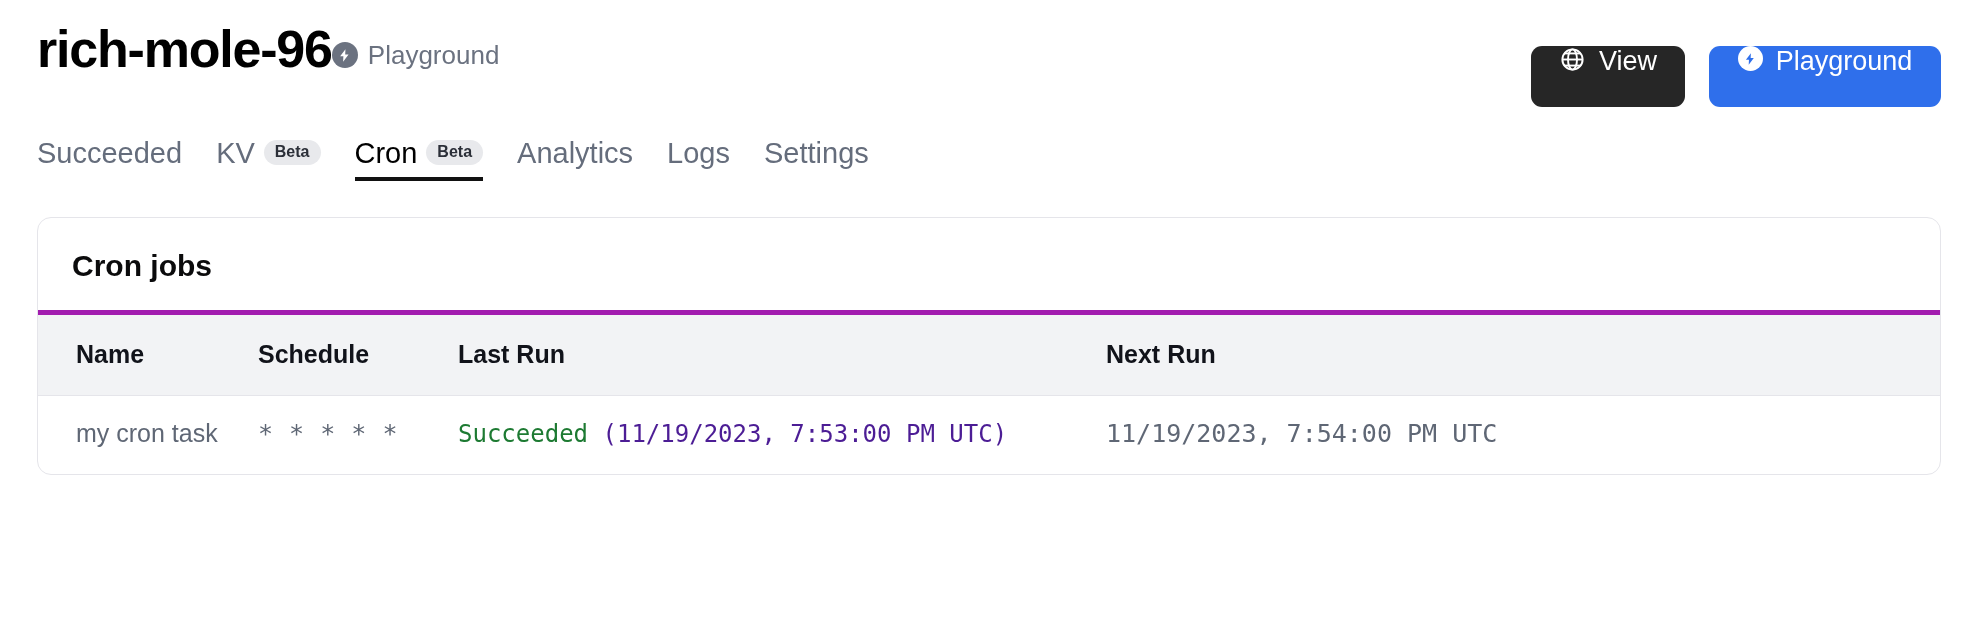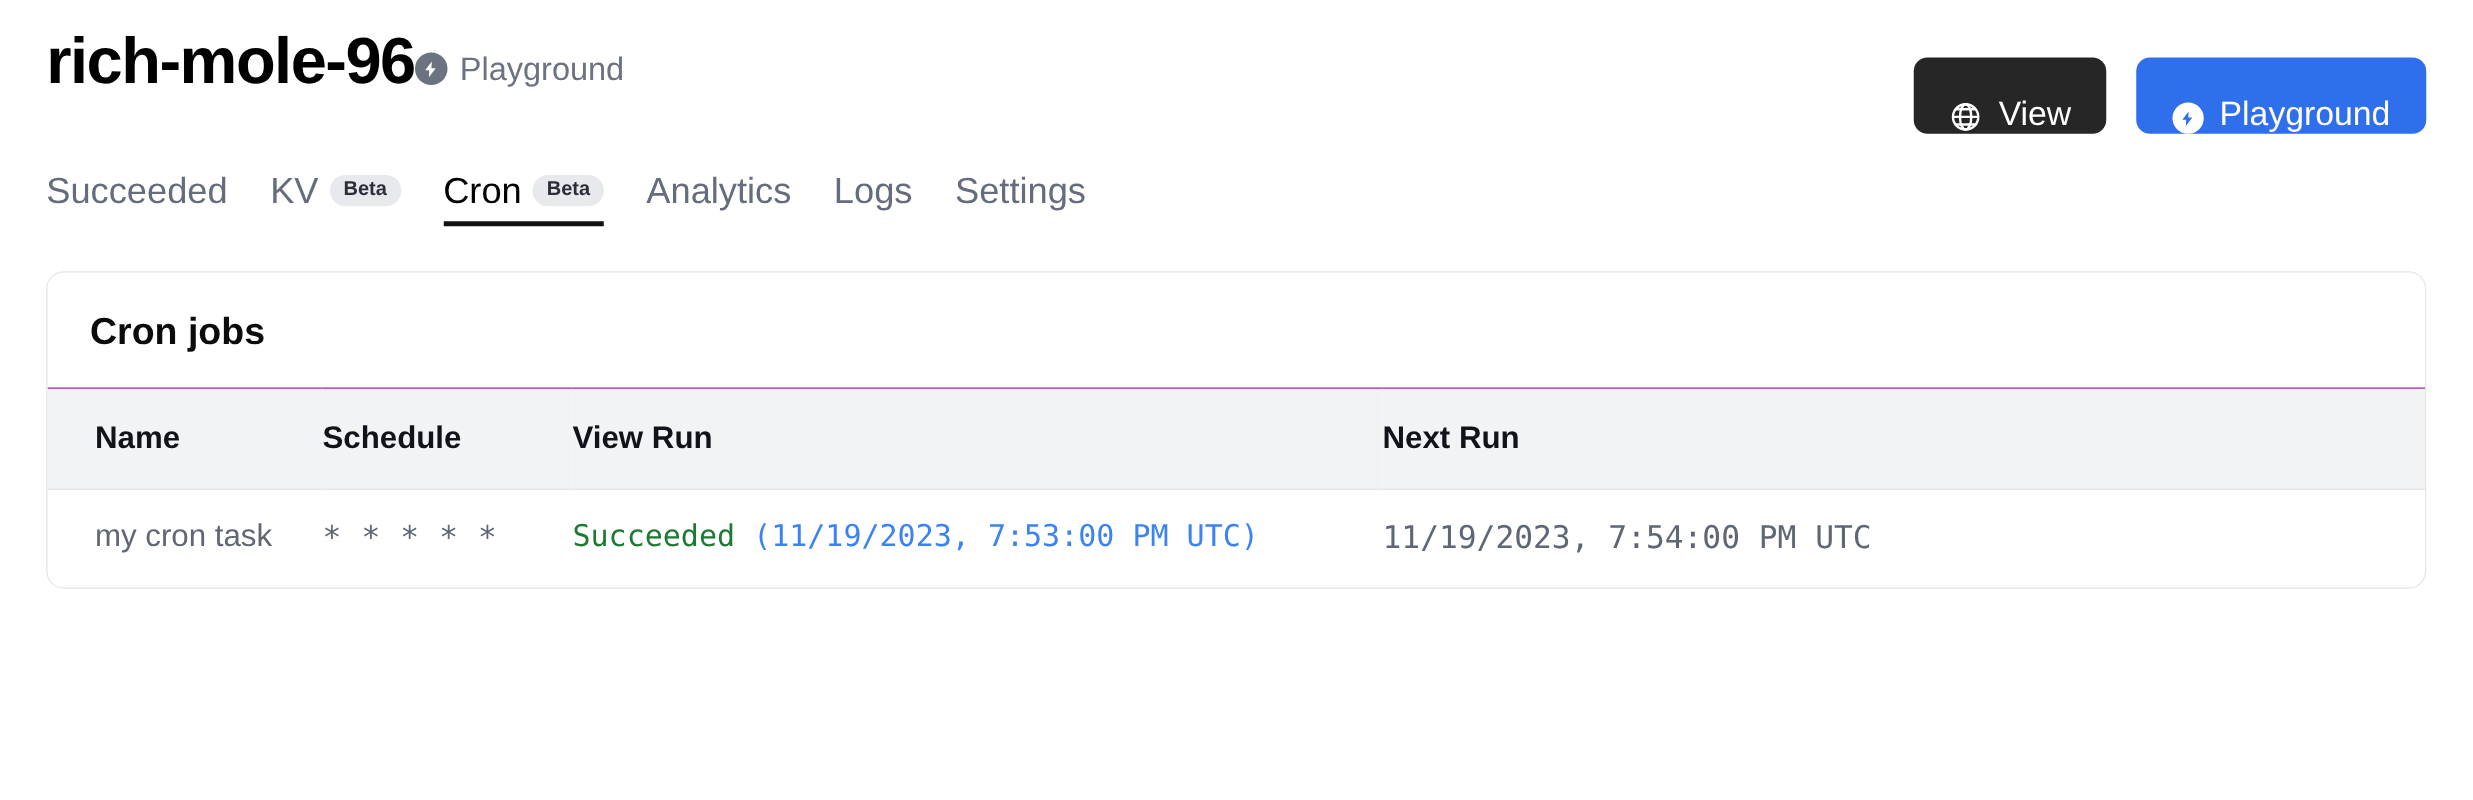--- a/index.html
+++ b/index.html
@@ -72,21 +72,21 @@
   
   .actions {
     display: flex;
     align-items: center;
     gap: 24px;
     padding-top: 24px;
   }
 
   .btn {
     display: inline-flex;
-    align-items: flex-end;
+    align-items: flex-start;
     justify-content: center;
     gap: 13px;
     height: 61px;
     padding: 0 28px;
     border-radius: 11px;
     font-size: 27px;
     font-weight: 400;
     border: none;
     cursor: pointer;
     white-space: nowrap;
@@ -184,21 +184,21 @@
   }
 
   
   table.cron-table {
     width: 100%;
     border-collapse: collapse;
     table-layout: fixed;
   }
   table.cron-table thead tr {
     background: #f2f3f5;
-    border-top: 1px solid #a21caf;
+    border-top: 5px solid #a21caf;
     border-bottom: 1px solid #e5e5ea;
   }
   table.cron-table th {
     text-align: left;
     font-size: 25px;
     font-weight: 700;
     color: #11131a;
     padding: 27px 0 28px;
     line-height: 1;
   }
@@ -218,21 +218,21 @@
     font-family: "DejaVu Sans Mono", "Liberation Mono", monospace;
     font-size: 24px;
     letter-spacing: 0.5px;
   }
   .status-ok {
     color: #1d7a32;
     font-family: "DejaVu Sans Mono", "Liberation Mono", monospace;
     font-size: 24px;
   }
   .ts-muted {
-    color: #3b82f6;
+    color: #4c1d95;
     font-family: "DejaVu Sans Mono", "Liberation Mono", monospace;
     font-size: 24px;
   }
 </style>
 </head>
 <body>
 
 <div class="page">
 
   <div class="header-row">
@@ -303,21 +303,21 @@
 
     <div class="card-head">
       <h2 class="card-title">Cron jobs</h2>
     </div>
 
     <table class="cron-table">
       <thead>
         <tr>
           <th class="col-name">Name</th>
           <th class="col-sched">Schedule</th>
-          <th class="col-last">View Run</th>
+          <th class="col-last">Last Run</th>
           <th class="col-next">Next Run</th>
         </tr>
       </thead>
       <tbody>
         <tr>
           <td class="col-name">my cron task</td>
           <td class="col-sched mono">* * * * *</td>
           <td class="col-last">
             <span class="status-ok">Succeeded</span><span class="ts-muted">&nbsp;</span><span class="ts-muted">(11/19/2023, 7:53:00 PM UTC)</span>
           </td>

